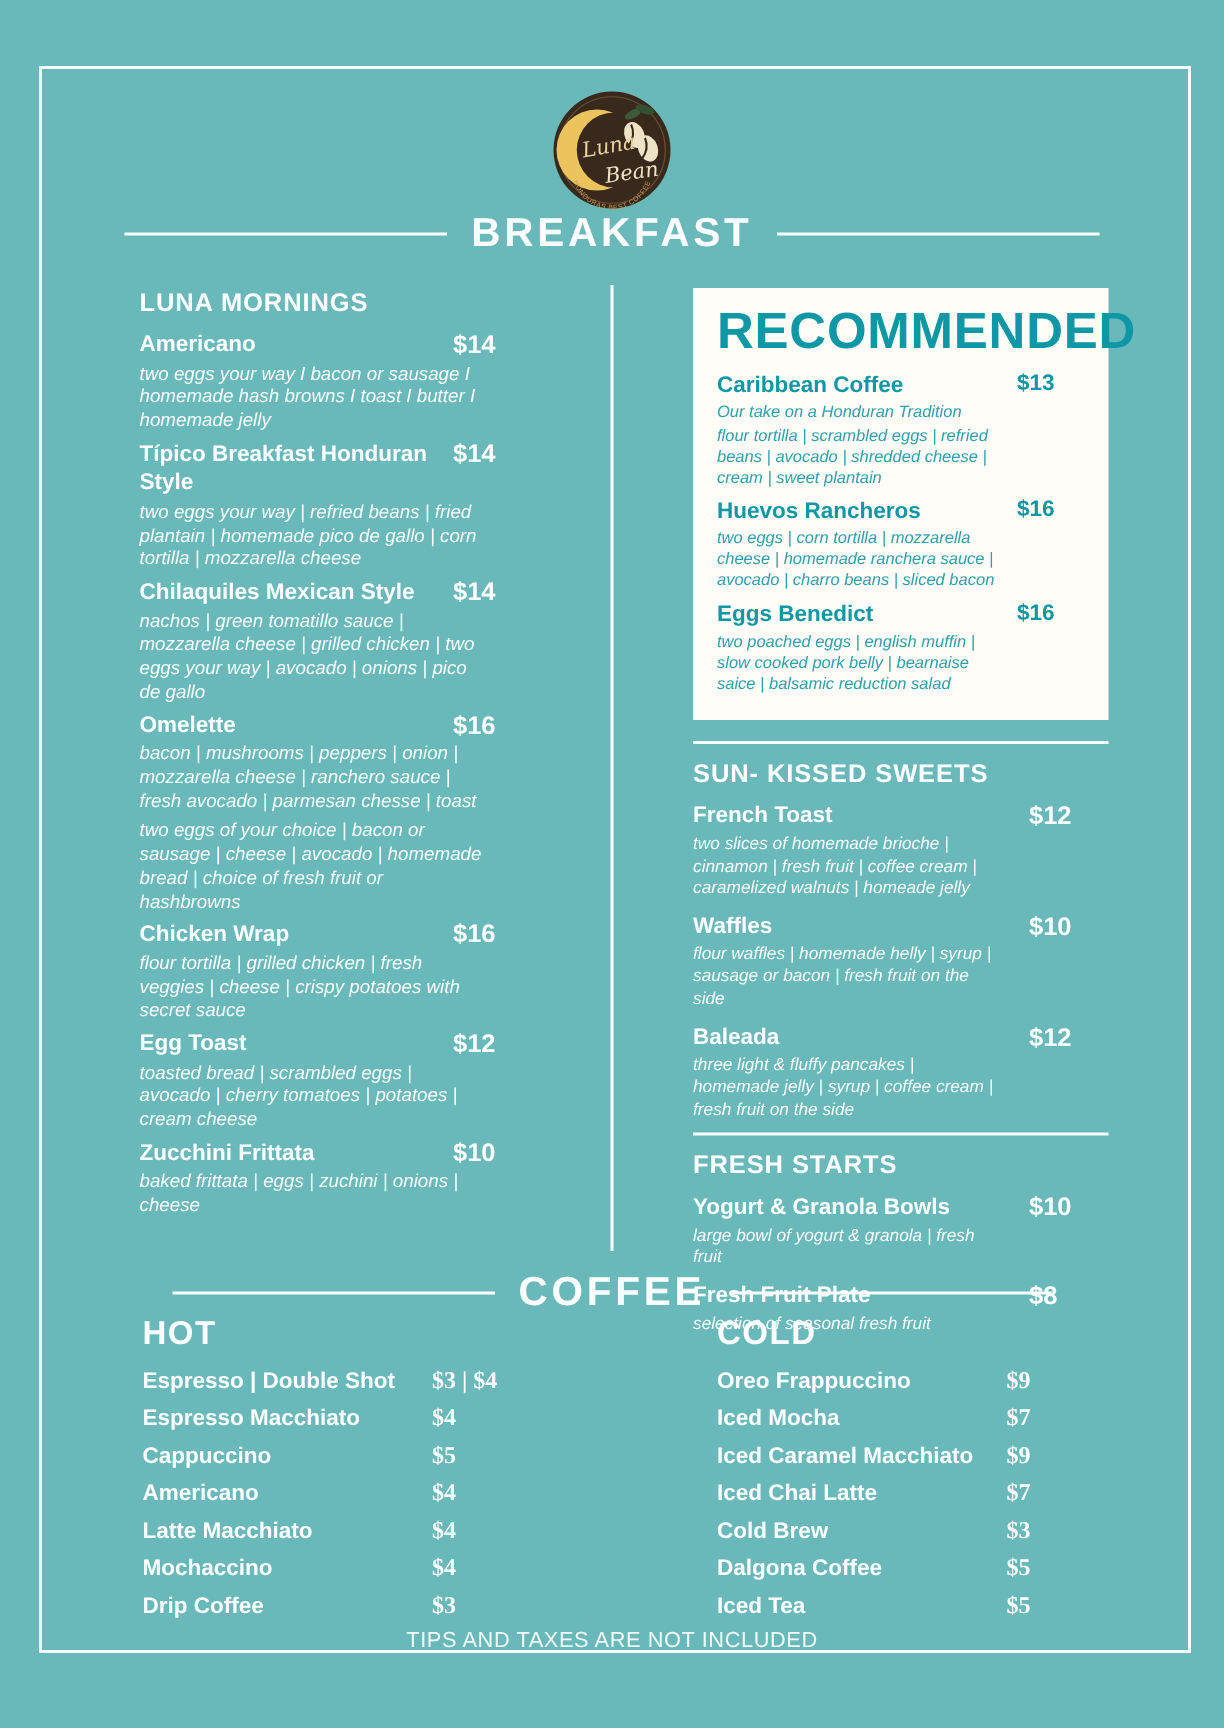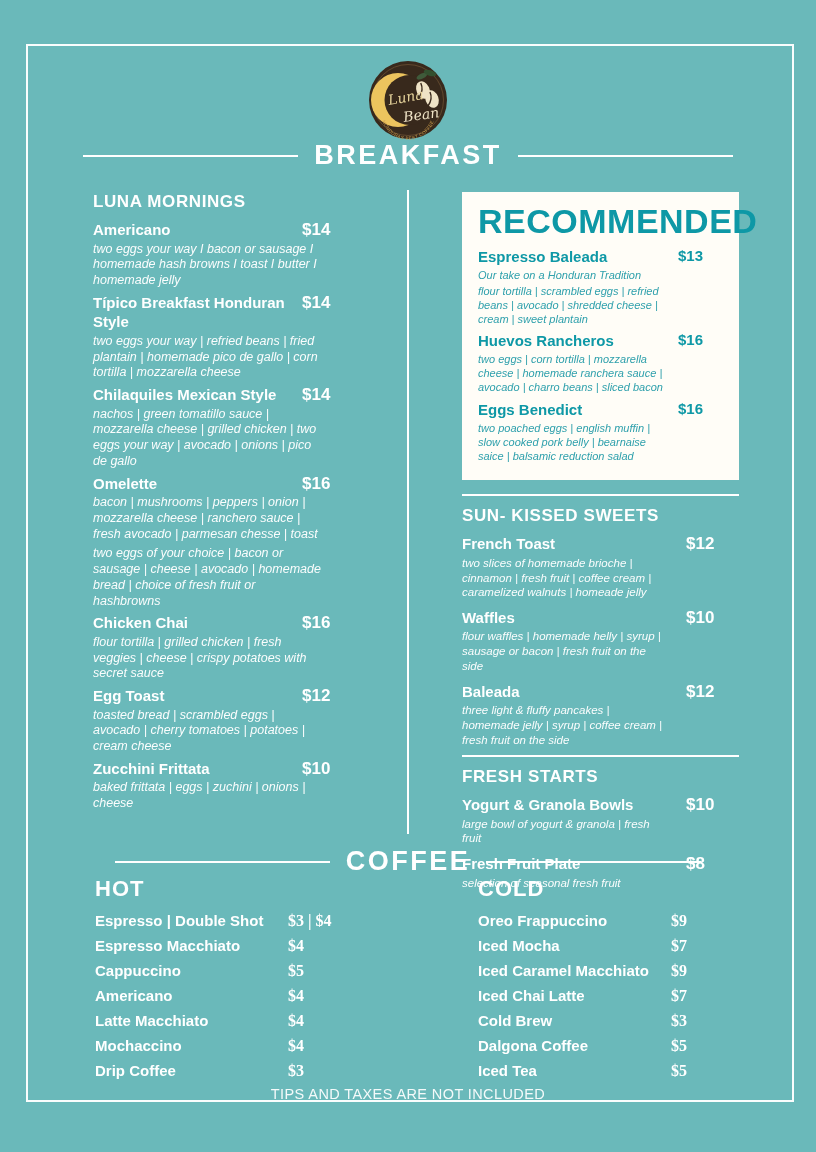--- a/index.html
+++ b/index.html
@@ -126,21 +126,21 @@
         <span class="mi-name">Omelette</span>
     <span class="mi-price">$16</span>
       </div>
     <p class="mi-desc">bacon | mushrooms | peppers | onion | mozzarella cheese | ranchero sauce | fresh avocado | parmesan chesse | toast</p>
   </div>
   <div class="mi">
     <p class="mi-desc">two eggs of your choice | bacon or sausage | cheese | avocado | homemade bread | choice of fresh fruit or hashbrowns</p>
   </div>
   <div class="mi">
     <div class="mi-row">
-        <span class="mi-name">Chicken Chai</span>
+        <span class="mi-name">Chicken Wrap</span>
     <span class="mi-price">$16</span>
       </div>
     <p class="mi-desc">flour tortilla | grilled chicken | fresh veggies | cheese | crispy potatoes with secret sauce</p>
   </div>
   <div class="mi">
     <div class="mi-row">
         <span class="mi-name">Egg Toast</span>
     <span class="mi-price">$12</span>
       </div>
     <p class="mi-desc">toasted bread | scrambled eggs | avocado | cherry tomatoes | potatoes | cream cheese</p>
@@ -156,21 +156,21 @@
 
 <div class="vline"></div>
 
 <div class="col-right">
 
   <div class="reco-box reco">
     <h2 class="reco-title">RECOMMENDED</h2>
 
     <div class="mi">
       <div class="mi-row">
-          <span class="mi-name">Espresso Baleada</span>
+          <span class="mi-name">Caribbean Coffee</span>
       <span class="mi-price">$13</span>
         </div>
       <p class="mi-intro">Our take on a Honduran Tradition</p>
       <p class="mi-desc">flour tortilla | scrambled eggs | refried beans | avocado | shredded cheese | cream | sweet plantain</p>
     </div>
     <div class="mi">
       <div class="mi-row">
           <span class="mi-name">Huevos Rancheros</span>
       <span class="mi-price">$16</span>
         </div>

